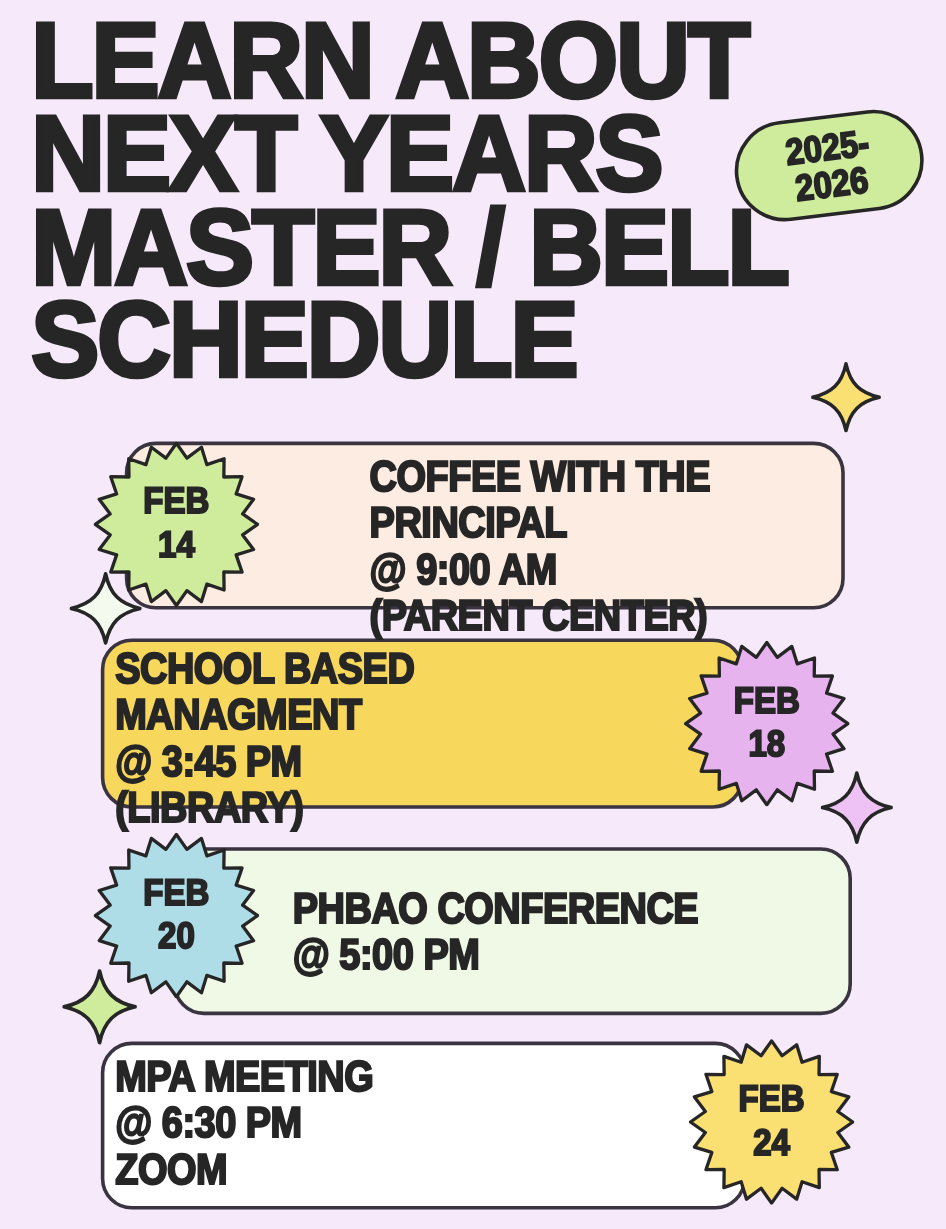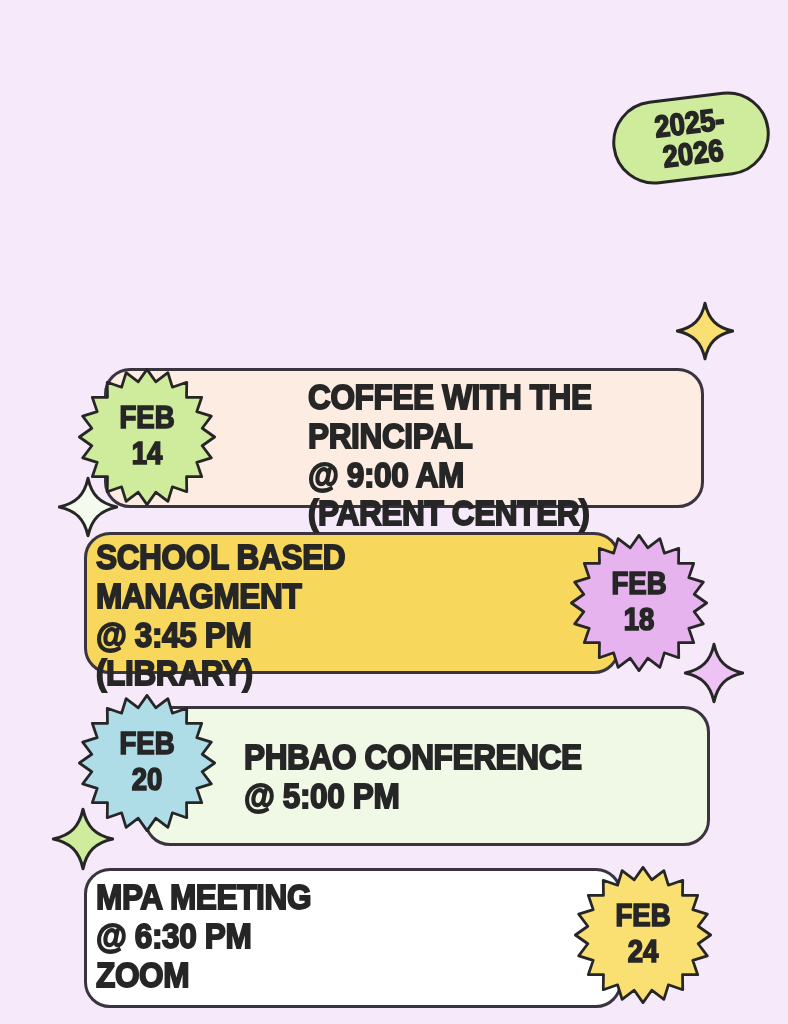--- a/index.html
+++ b/index.html
@@ -163,20 +163,26 @@
   #sparkle-1 { left: 676px; top: 300px; width: 58px;  height: 62px; }
   #sparkle-2 { left: 58px;  top: 474px; width: 60px;  height: 66px; }
   #sparkle-3 { left: 684px; top: 640px; width: 60px;  height: 66px; }
   #sparkle-4 { left: 52px;  top: 806px; width: 62px;  height: 66px; }
 </style>
 </head>
 <body style="background: rgb(246, 233, 249);">
 
 <div class="flyer" style="background: rgb(246, 233, 249);">
 
+  <div class="headline">
+    <span class="headline-line">LEARN ABOUT</span>
+    <span class="headline-line">NEXT YEARS</span>
+    <span class="headline-line">MASTER / BELL</span>
+    <span class="headline-line">SCHEDULE</span>
+  </div>
 
   <div class="year-pill" id="year-pill" style="background: rgb(207, 235, 156);">
     <span class="year-pill-text">2025-
 2026</span>
   </div>
 
   <div class="card" id="card-1" style="background: rgb(252, 236, 225);"></div>
   <div class="card-text" id="text-1">COFFEE WITH THE
 PRINCIPAL
 @ 9:00 AM

